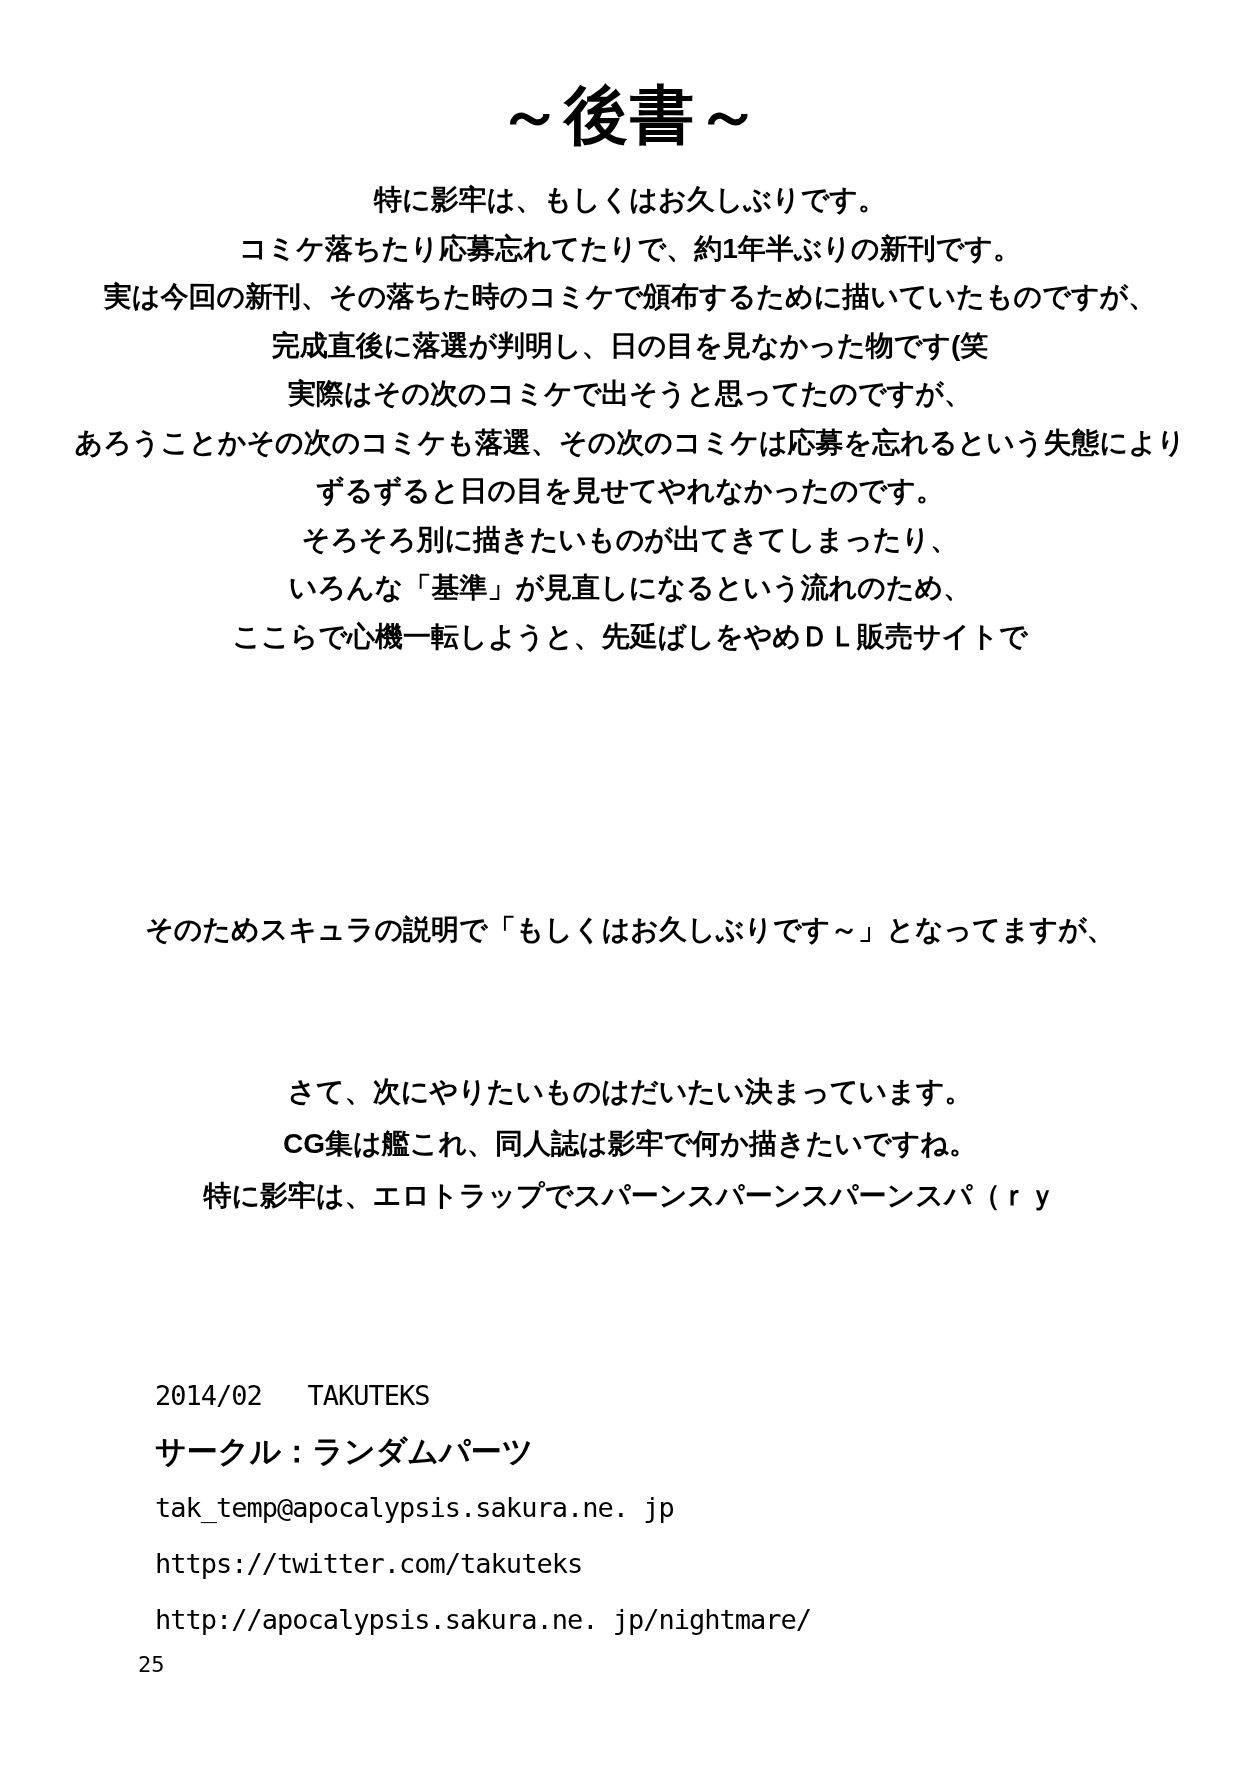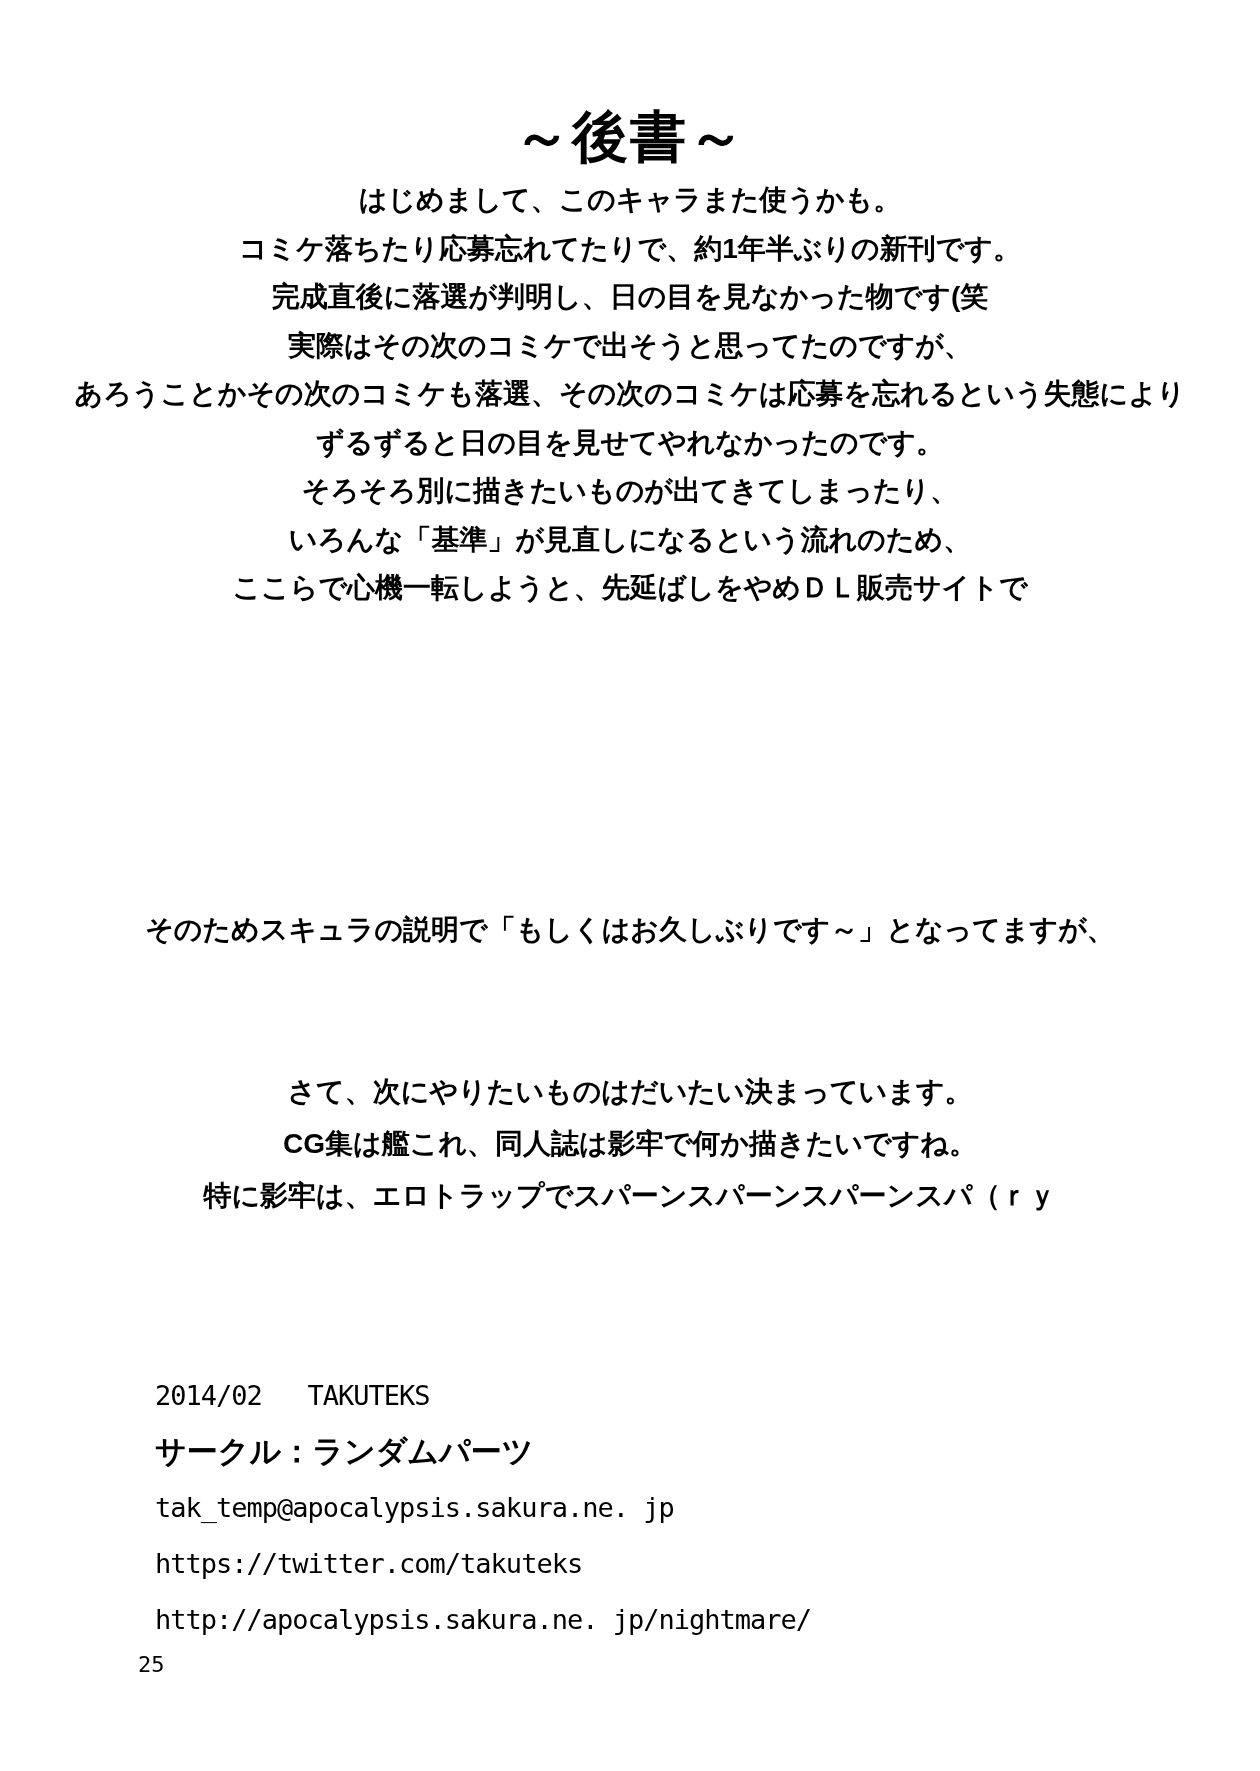--- a/index.html
+++ b/index.html
@@ -12,26 +12,26 @@
     position: relative;
     overflow: hidden;
   }
   .page {
     position: absolute;
     inset: 0;
     background: #ffffff;
   }
   .title {
     position: absolute;
-    top: 94px;
+    top: 72px;
     left: 0;
     width: 100%;
     margin: 0;
     text-align: center;
-    font-size: 56px;
+    font-size: 64px;
     font-weight: bold;
     letter-spacing: 2px;
     line-height: 86px;
   }
   .para {
     position: absolute;
     left: 0;
     width: 100%;
     text-align: center;
     font-weight: bold;
@@ -77,22 +77,23 @@
   }
 </style>
 </head>
 <body>
 
 <div class="page">
 
   <h1 class="title">～後書～</h1>
 
   <div class="para p1">
-    <div class="line">はじめまして、このキャラまた使うかも。</div>
+    <div class="line">特に影牢は、もしくはお久しぶりです。</div>
     <div class="line">コミケ落ちたり応募忘れてたりで、約1年半ぶりの新刊です。</div>
+    <div class="line">実は今回の新刊、その落ちた時のコミケで頒布するために描いていたものですが、</div>
     <div class="line">完成直後に落選が判明し、日の目を見なかった物です(笑</div>
     <div class="line">実際はその次のコミケで出そうと思ってたのですが、</div>
     <div class="line">あろうことかその次のコミケも落選、その次のコミケは応募を忘れるという失態により</div>
     <div class="line">ずるずると日の目を見せてやれなかったのです。</div>
     <div class="line">そろそろ別に描きたいものが出てきてしまったり、</div>
     <div class="line">いろんな「基準」が見直しになるという流れのため、</div>
     <div class="line">ここらで心機一転しようと、先延ばしをやめＤＬ販売サイトで</div>
   </div>
 
   <div class="para p2">

